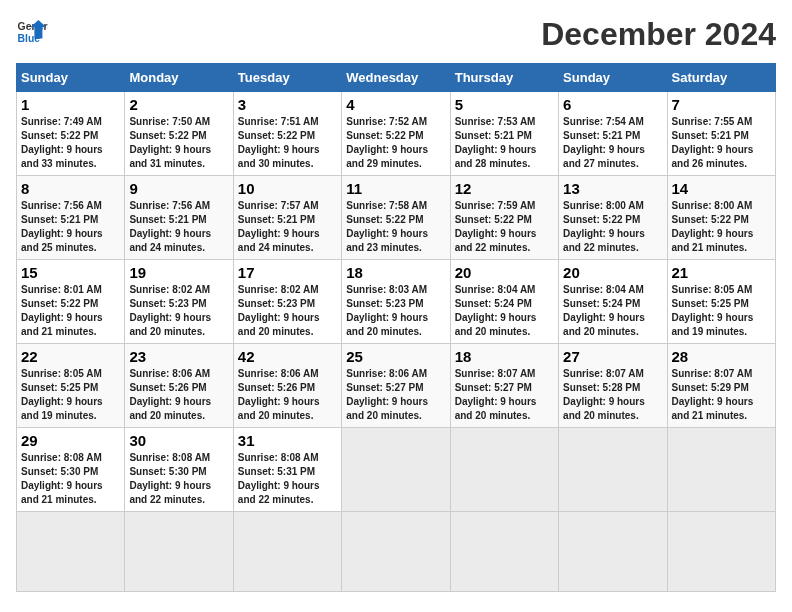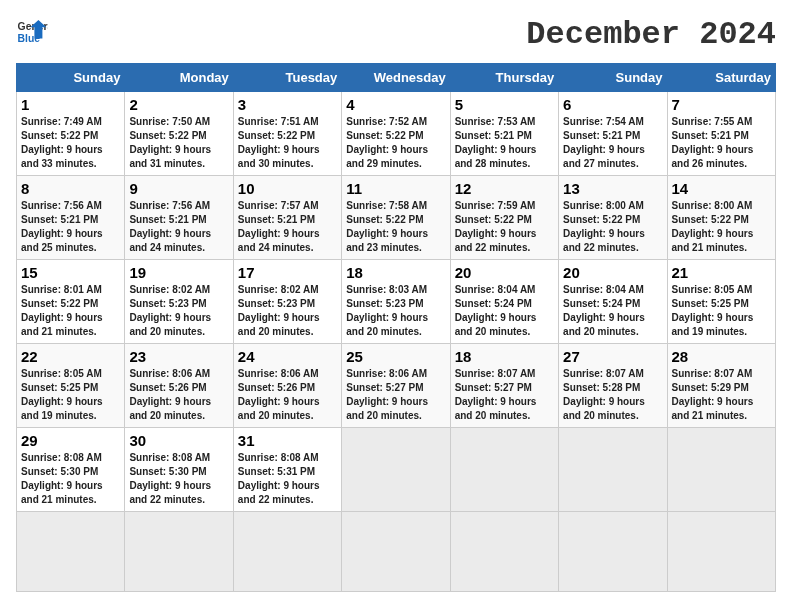--- a/index.html
+++ b/index.html
@@ -20,41 +20,40 @@
       display: flex;
       align-items: center;
       gap: 4px;
     }
     .logo-icon {
       width: 32px;
       height: 32px;
     }
     .title-block {
       text-align: left;
-      font-family: Liberation Mono, monospace;
     }
     .month-title {
       font-size: 32px;
       font-weight: bold;
       color: #333;
     }
     .location {
       font-size: 14px;
       color: #555;
     }
     table {
       width: 100%;
       border-collapse: collapse;
       font-size: 11px;
     }
     th {
       background: #2b6cb0;
       color: #fff;
       padding: 6px 4px;
-      text-align: right;
+      text-align: left;
       font-size: 13px;
       font-weight: bold;
       border: 1px solid #2b6cb0;
     }
     td {
       border: 1px solid #ccc;
       vertical-align: top;
       padding: 4px;
       min-height: 70px;
       height: 80px;
@@ -204,21 +203,21 @@
       <tr>
         <td>
           <div class="day-number">22</div>
           <div class="day-info">Sunrise: 8:05 AM<br>Sunset: 5:25 PM<br>Daylight: 9 hours and 19 minutes.</div>
         </td>
         <td>
           <div class="day-number">23</div>
           <div class="day-info">Sunrise: 8:06 AM<br>Sunset: 5:26 PM<br>Daylight: 9 hours and 20 minutes.</div>
         </td>
         <td>
-          <div class="day-number">24</div>
+          <div class="day-number">42</div>
           <div class="day-info">Sunrise: 8:06 AM<br>Sunset: 5:26 PM<br>Daylight: 9 hours and 20 minutes.</div>
         </td>
         <td>
           <div class="day-number">25</div>
           <div class="day-info">Sunrise: 8:06 AM<br>Sunset: 5:27 PM<br>Daylight: 9 hours and 20 minutes.</div>
         </td>
         <td>
           <div class="day-number">18</div>
           <div class="day-info">Sunrise: 8:07 AM<br>Sunset: 5:27 PM<br>Daylight: 9 hours and 20 minutes.</div>
         </td>

